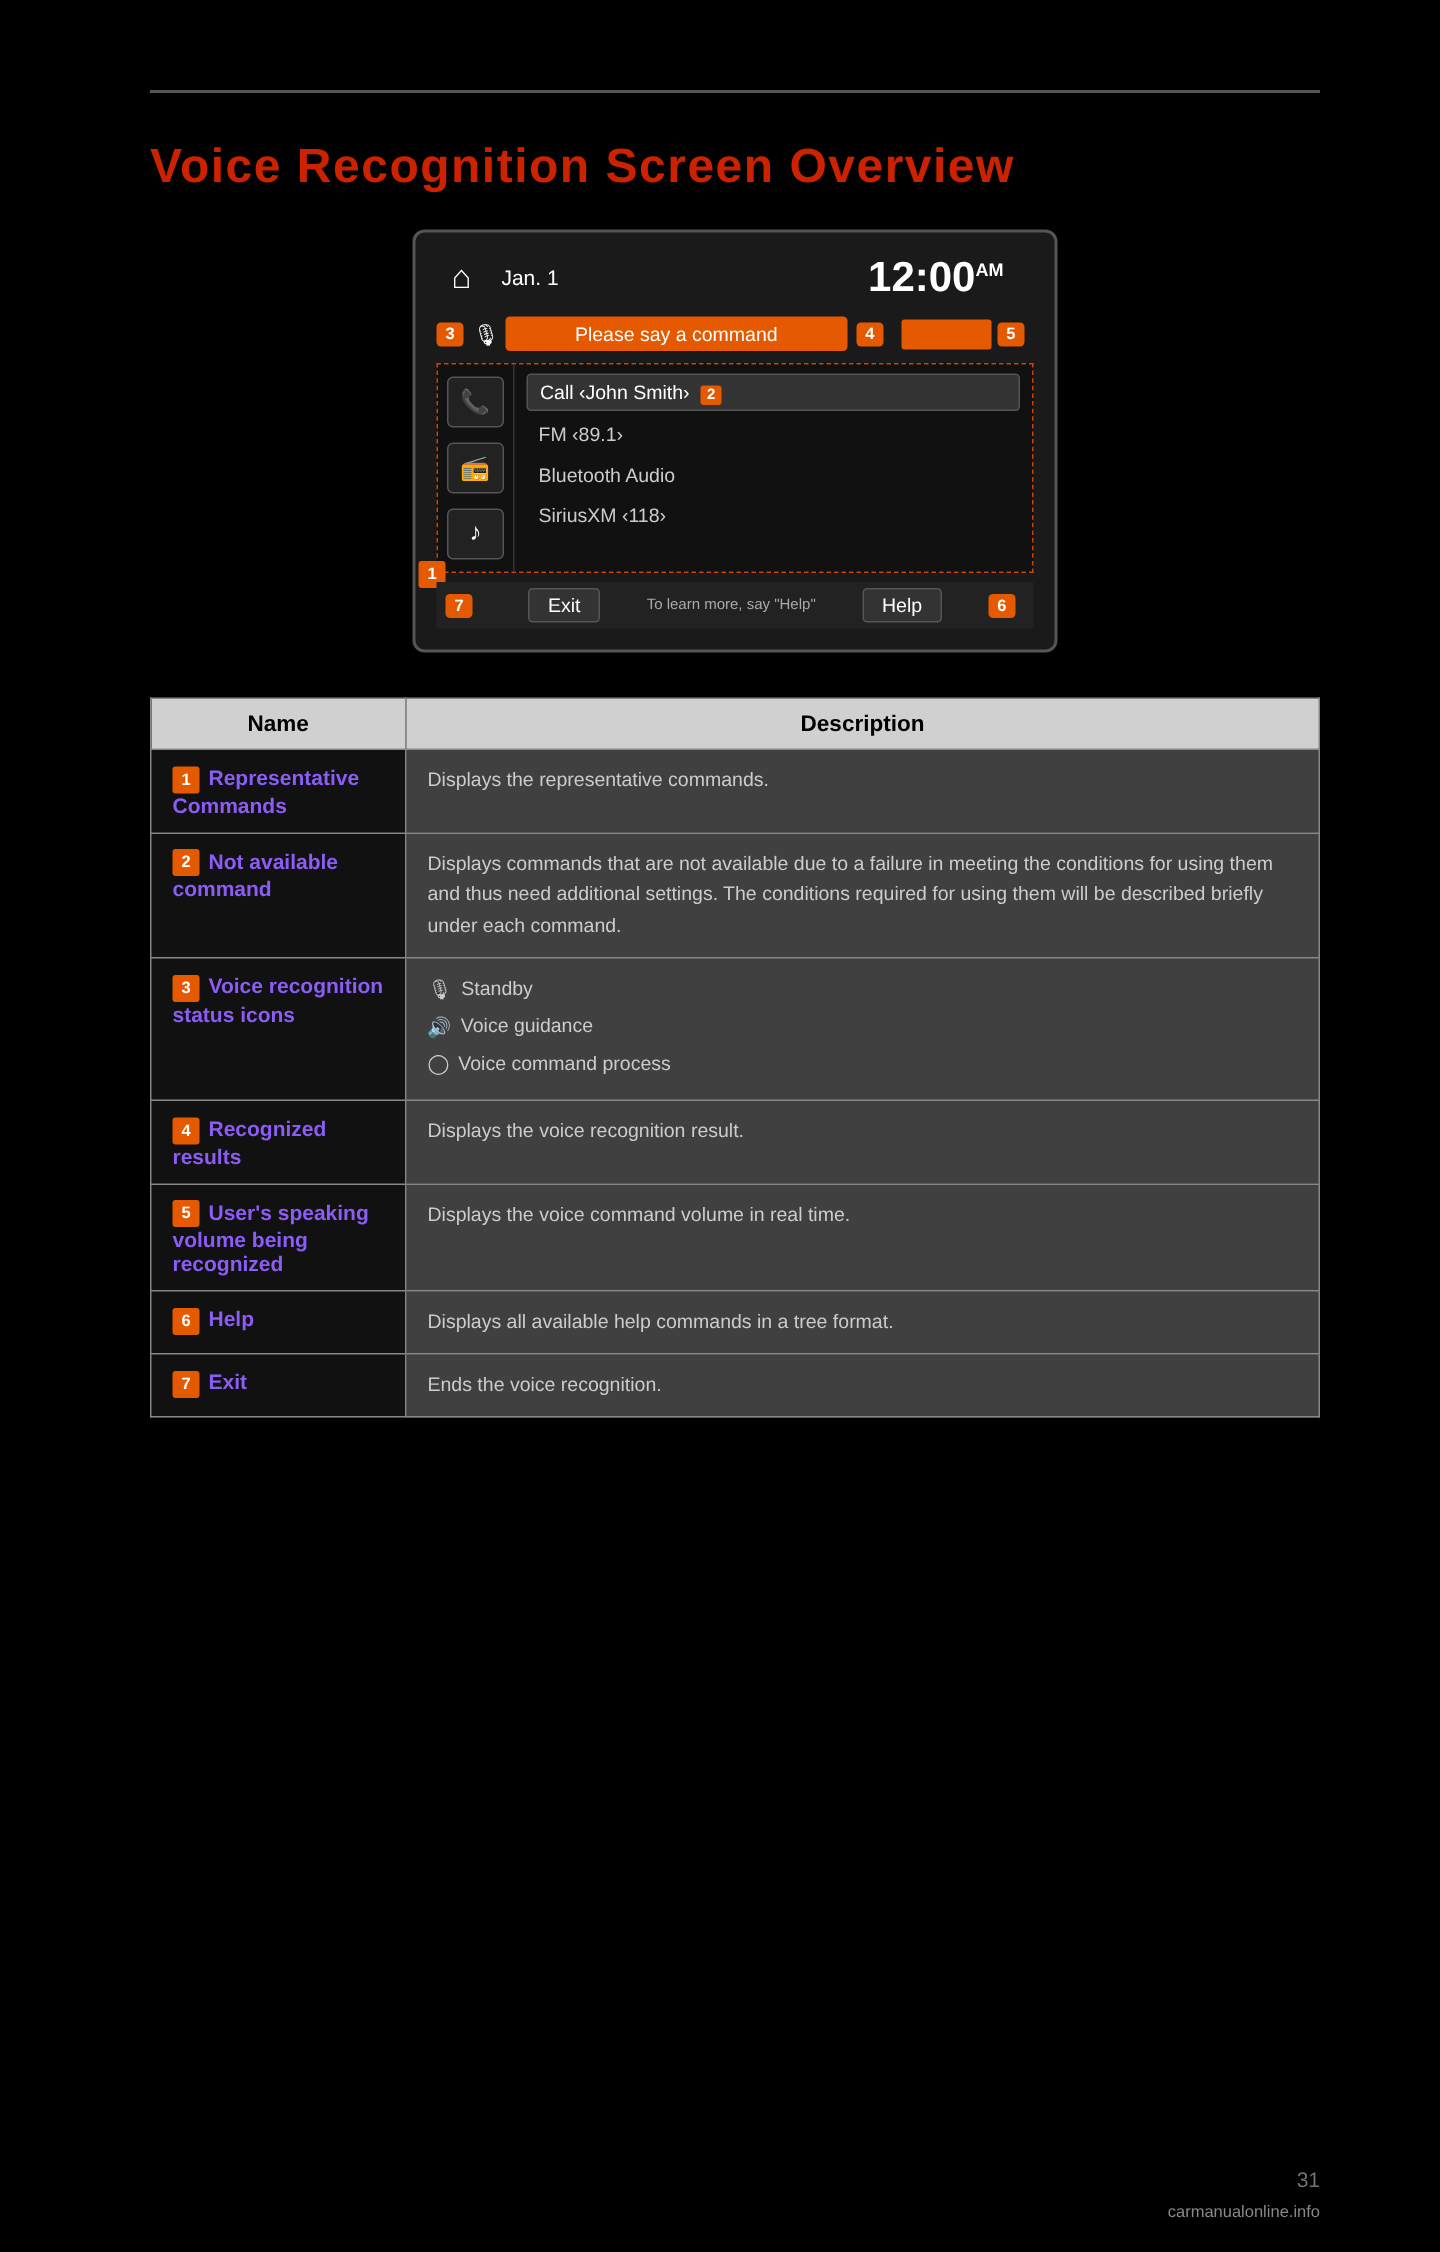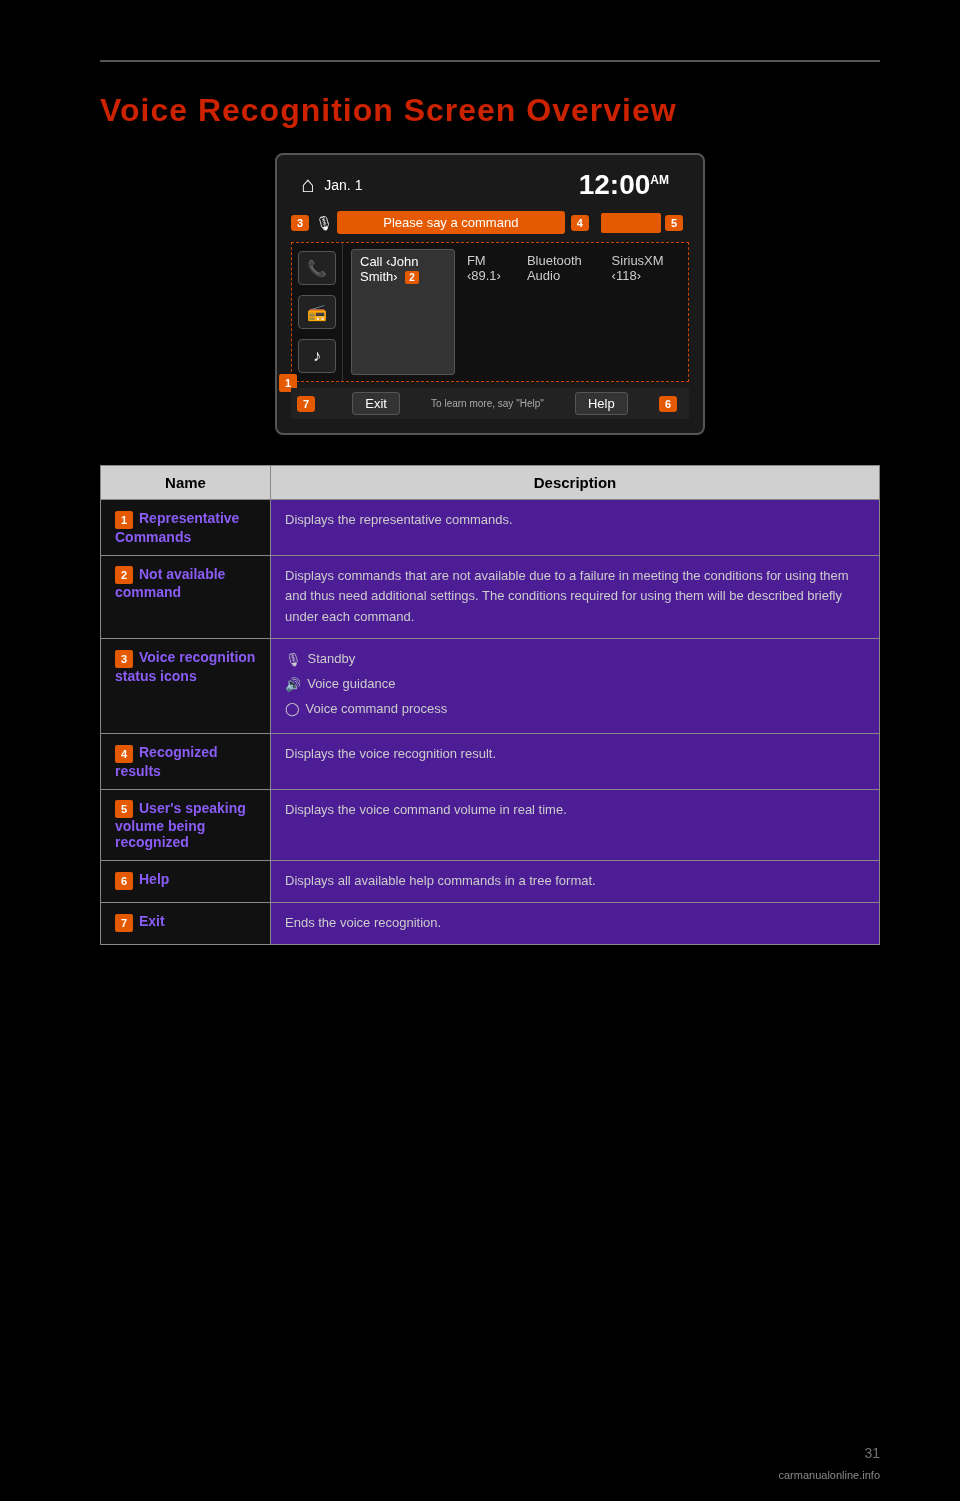--- a/index.html
+++ b/index.html
@@ -71,21 +71,21 @@
     }
 
     .screen-home-icon {
       font-size: 22px;
       color: #fff;
     }
 
     .screen-date {
       font-size: 14px;
       color: #fff;
-      margin-left: 10px;
+      margin-left: 20px;
     }
 
     .screen-time {
       font-size: 28px;
       font-weight: bold;
       color: #fff;
       margin-left: auto;
       margin-right: 10px;
     }
 
@@ -167,21 +167,21 @@
       align-items: center;
       justify-content: center;
       font-size: 16px;
       color: #fff;
     }
 
     .commands-list {
       flex: 1;
       padding: 6px 8px;
       display: flex;
-      flex-direction: row;
+      flex-direction: column;
       gap: 4px;
     }
 
     .command-item {
       color: #ccc;
       font-size: 13px;
       padding: 4px 8px;
       border-radius: 3px;
     }
 
@@ -276,21 +276,21 @@
       font-size: 13px;
     }
 
     .info-table tr td:first-child {
       width: 170px;
       background: #111;
       color: #fff;
     }
 
     .info-table tr td:last-child {
-      background: #4c1d95;
+      background: #404040;
       color: #ccc;
       margin-left: 30px;
     }
 
     .row-badge {
       background: #e55a00;
       color: #fff;
       font-size: 11px;
       font-weight: bold;
       width: 18px;

